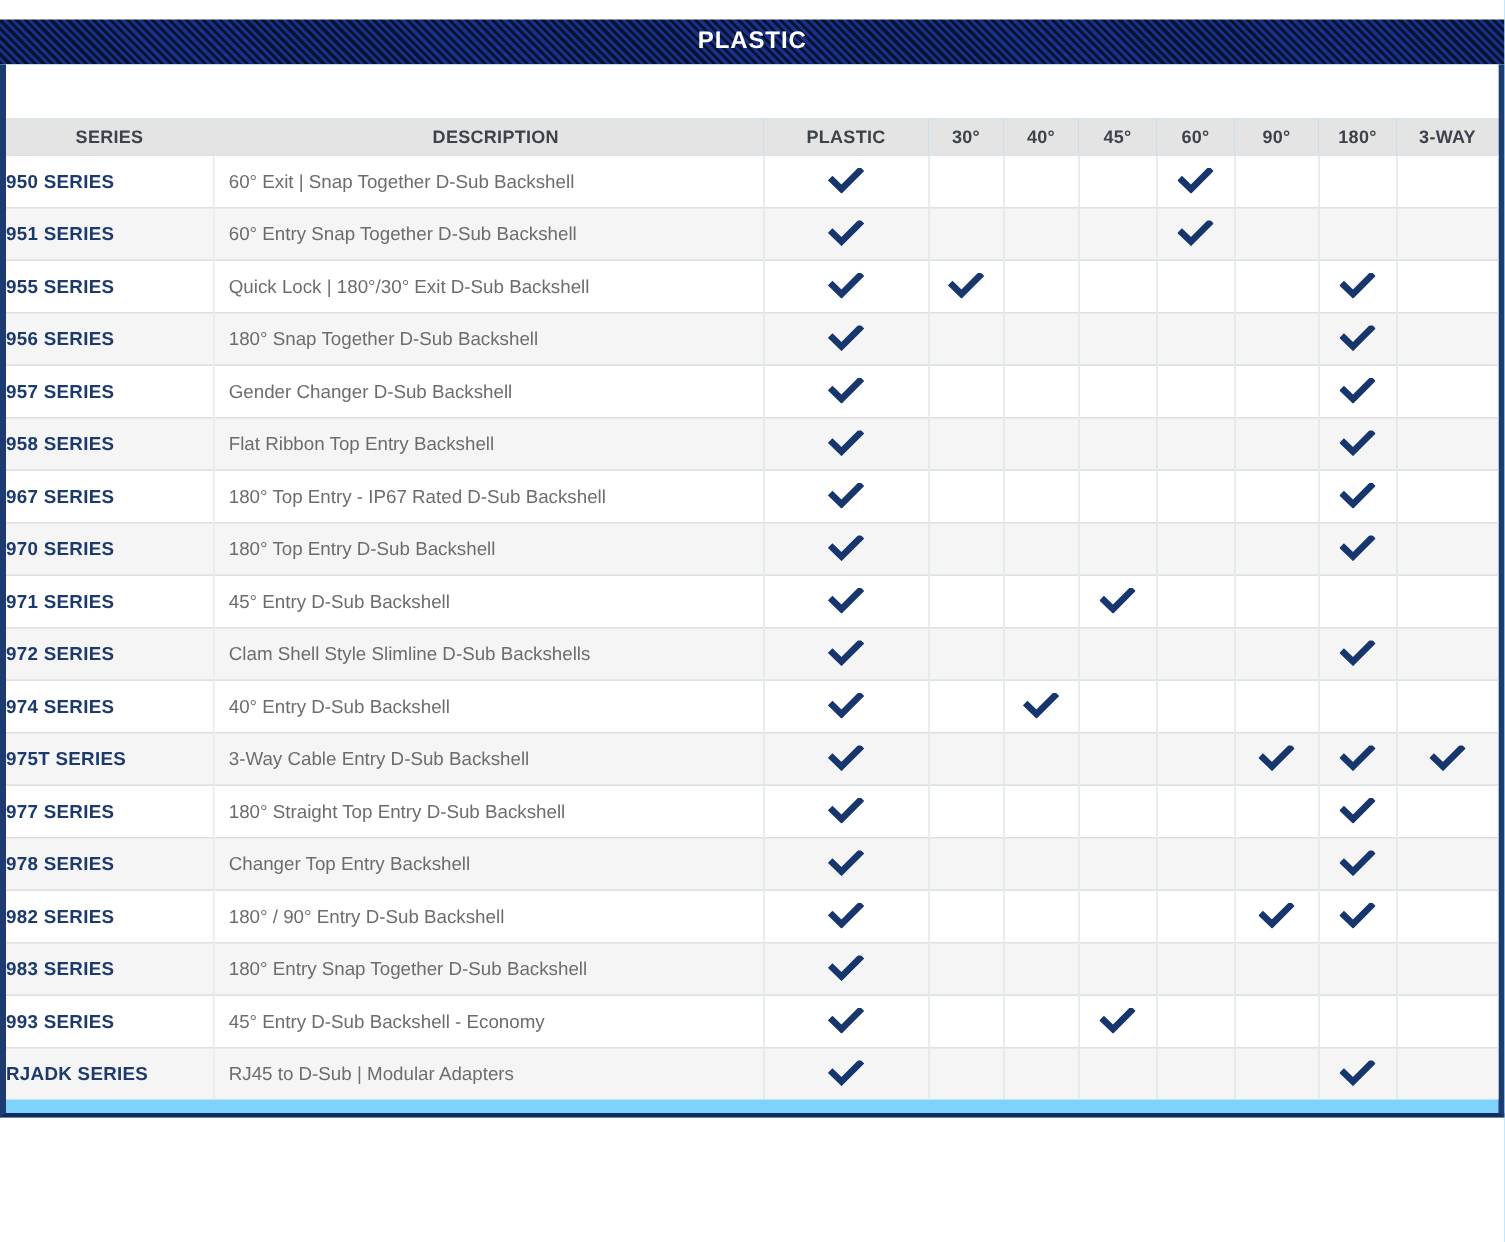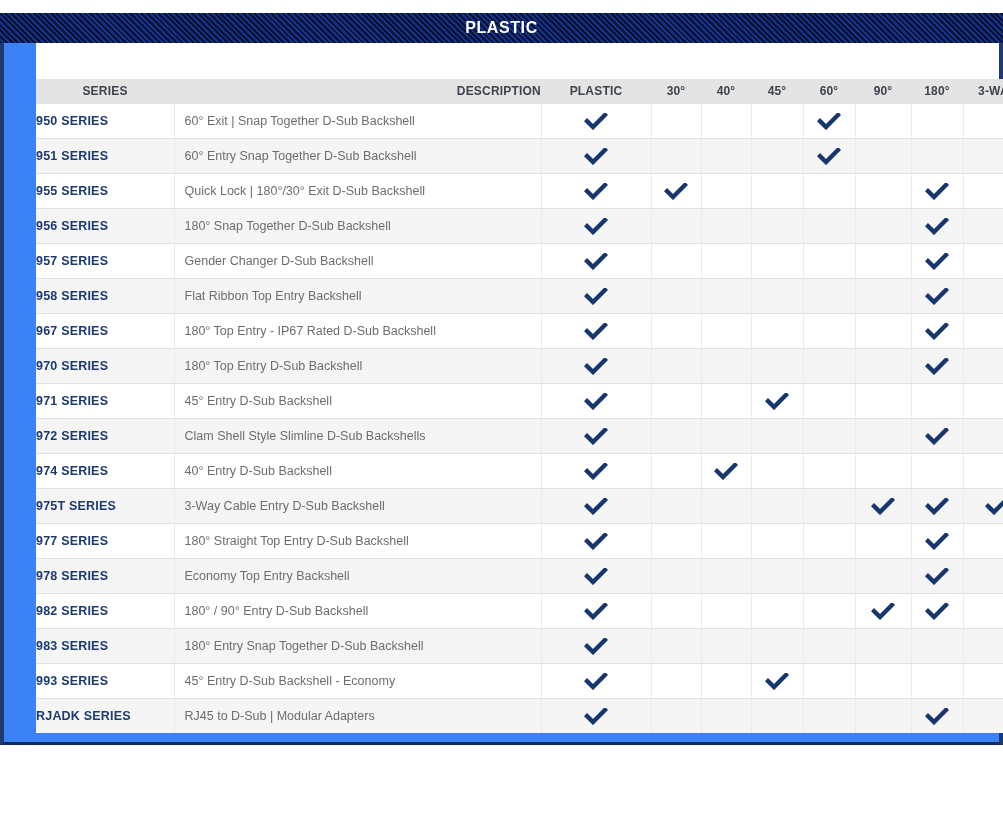--- a/index.html
+++ b/index.html
@@ -21,40 +21,39 @@
   .title-bar .title-text {
     color: #ffffff; font-weight: 700; font-size: 16px; letter-spacing: 0.6px;
   }
 
   
   .table-wrap {
     height: 702px;
     border-left: 4px solid #1d3a71;
     border-right: 4px solid #1d3a71;
     border-bottom: 3px solid #122a5c;
-    background: #3b82f6;
-    padding-left: 32px;
+    background: #7dd3fc;
   }
   .spacer { height: 36px; background: #ffffff; }
 
   table.series-table {
     border-collapse: collapse;
     table-layout: fixed;
     width: 995px;
   }
   thead tr { height: 24px; }
   thead th {
     background: #e4e4e4;
     font-size: 12px; font-weight: 700;
     color: #3d434c;
     text-align: center;
     padding: 0;
     letter-spacing: 0.2px;
   }
-  thead th.h-desc { text-align: right; padding-left: 10px; }
+  thead th.h-desc { text-align: center; padding-left: 10px; }
 
   tbody tr { height: 35px; background: #ffffff; }
   tbody tr:nth-child(even) { background: #f5f5f6; }
   tbody td { border-top: 1px solid #e0e0e0; padding: 0; }
 
   td.series {
     text-align: left;
     color: #1c3a6e; font-weight: 700; font-size: 12.5px;
     letter-spacing: 0.2px;
     cursor: pointer;
@@ -319,21 +318,21 @@
             <td class="check"></td>
             <td class="check"></td>
             <td class="check"></td>
             <td class="check"><svg width="24" height="17" viewBox="0 0 24 17">
                 <polyline points="3,8.2 9,14 21,2" fill="none" stroke="#17366e" stroke-width="4.4" stroke-linecap="square" stroke-linejoin="miter"></polyline>
               </svg></td>
             <td class="check"></td>
           </tr>
           <tr>
             <td class="series">978 SERIES</td>
-            <td class="desc">Economy Top Entry Backshell</td>
+            <td class="desc">Changer Top Entry Backshell</td>
             <td class="check"><svg width="24" height="17" viewBox="0 0 24 17">
                 <polyline points="3,8.2 9,14 21,2" fill="none" stroke="#17366e" stroke-width="4.4" stroke-linecap="square" stroke-linejoin="miter"></polyline>
               </svg></td>
             <td class="check"></td>
             <td class="check"></td>
             <td class="check"></td>
             <td class="check"></td>
             <td class="check"></td>
             <td class="check"><svg width="24" height="17" viewBox="0 0 24 17">
                 <polyline points="3,8.2 9,14 21,2" fill="none" stroke="#17366e" stroke-width="4.4" stroke-linecap="square" stroke-linejoin="miter"></polyline>

